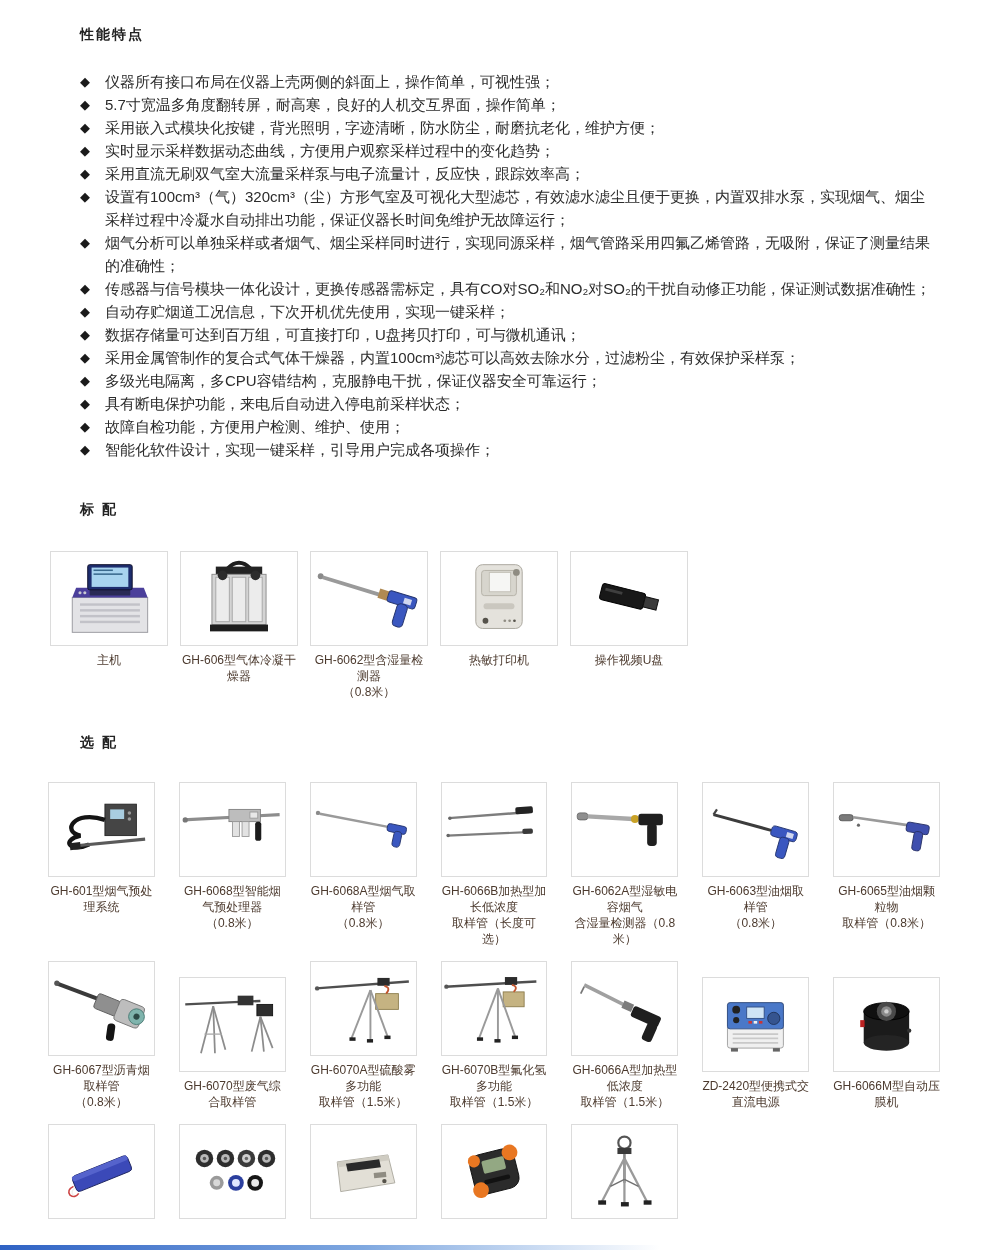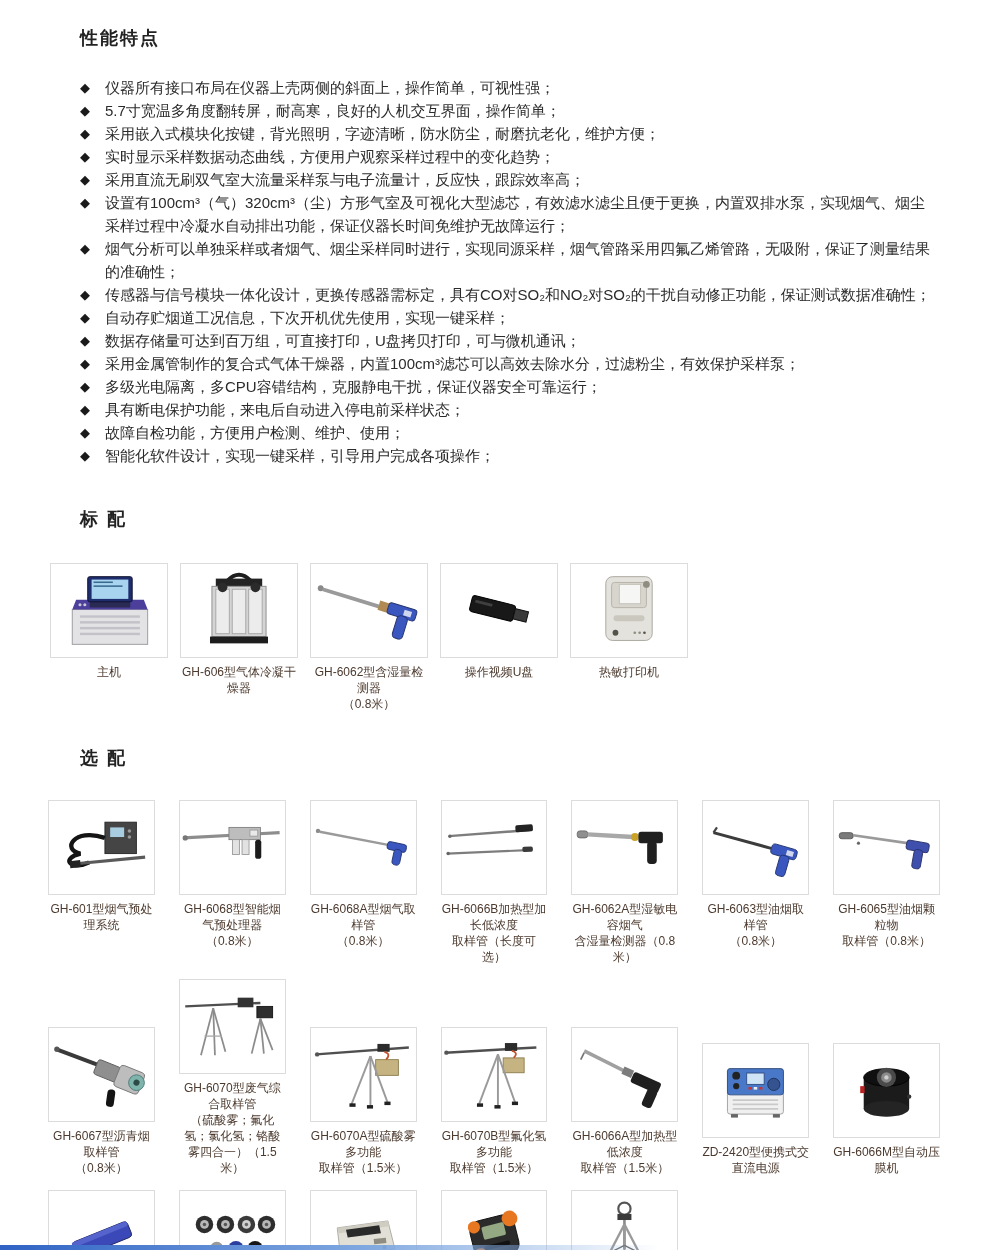--- a/index.html
+++ b/index.html
@@ -1,21 +1,21 @@
 <!DOCTYPE html>
 <html><head>
 <meta charset="utf-8">
 <style>
   html,body{margin:0;padding:0;background:#fff;}
   body{width:990px;height:1250px;position:relative;overflow:hidden;
        font-family:"Liberation Sans","DejaVu Sans",sans-serif;color:#2e2e2e;}
   .page{position:relative;width:990px;height:1250px;}
   
   .features{padding:26px 58px 0 80px;}
-  .sec-title{font-size:18px;font-weight:bold;color:#222;letter-spacing:2px;margin:0 0 26px 0;}
+  .sec-title{font-size:14px;font-weight:bold;color:#222;letter-spacing:2px;margin:0 0 26px 0;}
   .feat{display:flex;font-size:15px;line-height:23px;color:#2b2b2b;}
   .feat .bullet{flex:0 0 25px;color:#1a1a1a;font-size:13px;line-height:23px;}
   .feat .feat-text{flex:1;}
   
   .std-title{margin:40px 0 0 80px;}
   .opt-title{margin:34px 0 0 80px;}
   
   .grid6{display:flex;gap:12px;margin:32px 0 0 50px;width:790px;}
   .grid6 .card{width:118px;}
   .grid7{display:flex;gap:24px;margin:30px 0 0 48px;width:892px;}
@@ -165,49 +165,49 @@
       <div class="cap">
           <span>GH-6062型含湿量检测器</span>
           <span>（0.8米）</span>
         </div>
     </div>
 
 
     <div class="card">
       <div class="thumb">
         <svg viewBox="0 0 120 90">
-          <g transform="rotate(14 60 45)">
-            <rect x="30" y="36" width="46" height="17" rx="3" fill="#181818" stroke="#000"></rect>
-            <rect x="76" y="39" width="14" height="11" fill="#3a3a3a" stroke="#111"></rect>
-            <rect x="34" y="40" width="18" height="3" fill="#3f3f3f"></rect>
-          </g>
-        </svg>
-      </div>
-      <div class="cap">
-          <span>操作视频U盘</span>
-          <span></span>
-        </div>
-    </div>
-
-    <div class="card">
-      <div class="thumb">
-        <svg viewBox="0 0 120 90">
           <rect x="36" y="10" width="48" height="66" rx="7" fill="#e4e2dc" stroke="#aaa79e"></rect>
           <rect x="42" y="16" width="36" height="26" rx="3" fill="#d7d5cd" stroke="#b5b2a8"></rect>
           <rect x="50" y="18" width="22" height="20" fill="#f6f6f4" stroke="#c4c1b8"></rect>
           <circle cx="78" cy="18" r="3.5" fill="#8f8c82"></circle>
           <rect x="44" y="50" width="32" height="6" rx="3" fill="#cac7bf"></rect>
           <circle cx="46" cy="68" r="3" fill="#55524a"></circle>
           <circle cx="66" cy="68" r="1.4" fill="#8f8c82"></circle>
             <circle cx="71" cy="68" r="1.4" fill="#8f8c82"></circle>
             <circle cx="76" cy="68" r="1.4" fill="#55524a"></circle>
         </svg>
       </div>
       <div class="cap">
           <span>热敏打印机</span>
+          <span></span>
+        </div>
+    </div>
+
+    <div class="card">
+      <div class="thumb">
+        <svg viewBox="0 0 120 90">
+          <g transform="rotate(14 60 45)">
+            <rect x="30" y="36" width="46" height="17" rx="3" fill="#181818" stroke="#000"></rect>
+            <rect x="76" y="39" width="14" height="11" fill="#3a3a3a" stroke="#111"></rect>
+            <rect x="34" y="40" width="18" height="3" fill="#3f3f3f"></rect>
+          </g>
+        </svg>
+      </div>
+      <div class="cap">
+          <span>操作视频U盘</span>
           <span></span>
         </div>
     </div>
   </div>
 
   <h1 class="sec-title opt-title">选  配</h1>
 
   <div class="grid7">
 
     <div class="card">
@@ -367,21 +367,20 @@
           <line x1="38" y1="24" x2="52" y2="74" stroke="#8c8c8c" stroke-width="2"></line>
           <line x1="28" y1="56" x2="48" y2="56" stroke="#a9a9a9" stroke-width="1.5"></line>
           <rect x="88" y="22" width="18" height="13" fill="#2e2e2e" stroke="#111"></rect>
           <line x1="92" y1="36" x2="82" y2="76" stroke="#8c8c8c" stroke-width="2"></line>
           <line x1="92" y1="36" x2="96" y2="76" stroke="#8c8c8c" stroke-width="2"></line>
           <line x1="92" y1="36" x2="106" y2="72" stroke="#8c8c8c" stroke-width="2"></line>
         </svg>
       </div>
       <div class="cap">
           <span>GH-6070型废气综合取样管</span>
-          <span>（硫酸雾；氟化氢；氯化氢；铬酸雾四合一）（1.5米）</span>
         </div>
     </div>
 
     <div class="card">
       <div class="thumb">
         <svg viewBox="0 0 120 90">
           <line x1="6" y1="22" x2="112" y2="14" stroke="#4f4f4f" stroke-width="2.8"></line>
           <circle cx="7" cy="22" r="2.5" fill="#555"></circle>
           <rect x="76" y="10" width="14" height="9" fill="#2c2c2c"></rect>
           <rect x="74" y="28" width="26" height="18" fill="#c5b382" stroke="#8a7a4a"></rect>

